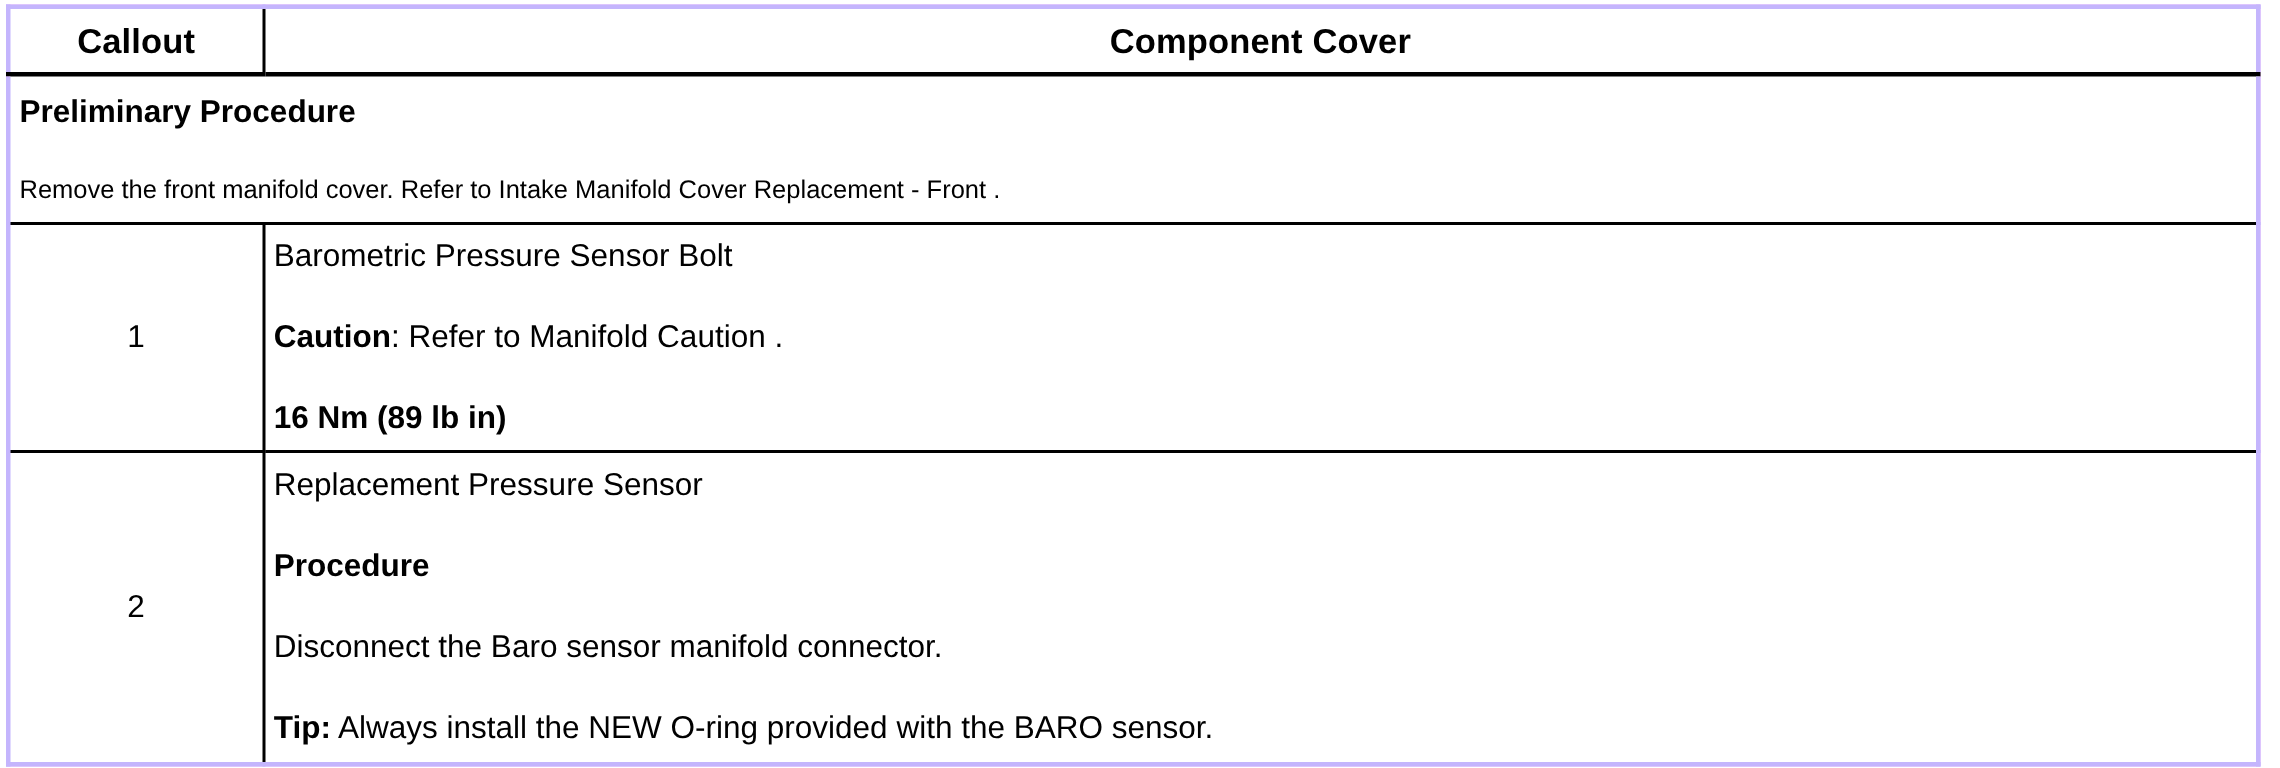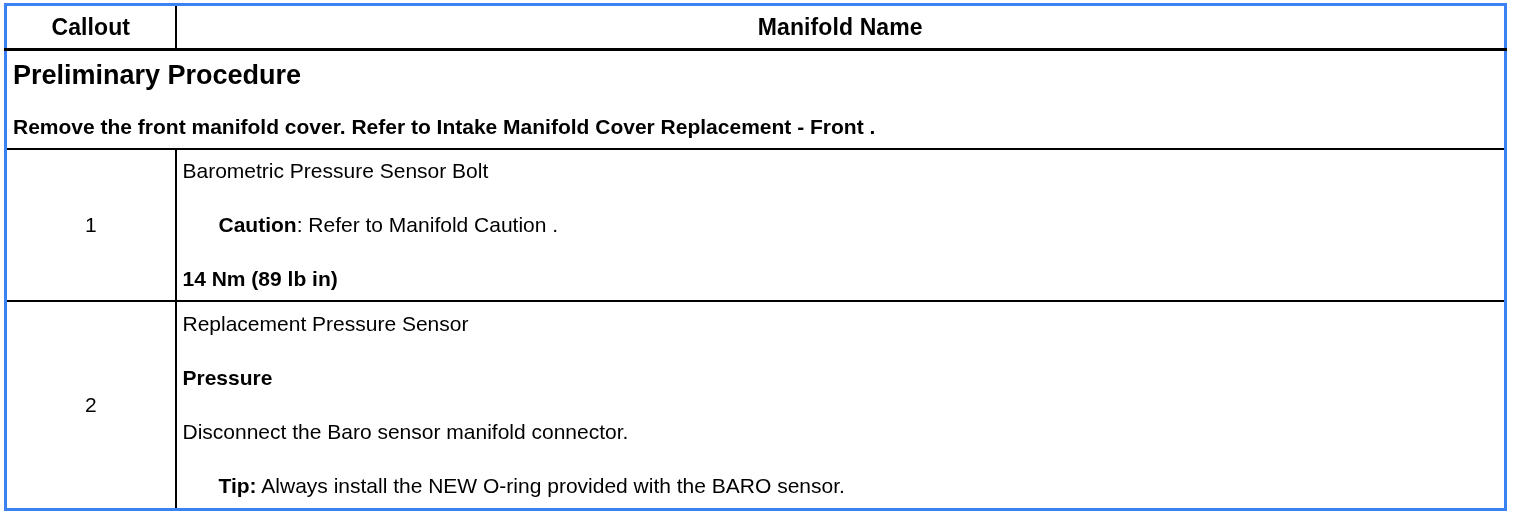--- a/index.html
+++ b/index.html
@@ -23,21 +23,21 @@
   }
 
   table.component-table {
     position: absolute;
     left: 4px;
     top: 3px;
     width: 1232px;
     border-collapse: collapse;
     table-layout: fixed;
     background: #f0abfc;
-    border: 3px solid #3b82f6;
+    border: 3px solid #c4b5fd;
   }
 
   table.component-table td,
   table.component-table th {
     border: 2px solid #000000;
     vertical-align: middle;
     padding: 0;
     background: #ffffff;
   }
 
@@ -60,28 +60,28 @@
   
   tr.prelim-row td {
     height: 97px;
     border-top: 0;
     border-bottom: 2px solid #000000;
   }
   .prelim-body {
     padding: 8px 6px 6px 6px;
   }
   .prelim-title {
-    font-size: 27px;
+    font-size: 21px;
     font-weight: bold;
     line-height: 26px;
     margin-bottom: 26px;
   }
   .prelim-text {
-    font-size: 21px;
-    font-weight: bold;
+    font-size: 17px;
+    font-weight: normal;
     line-height: 26px;
   }
 
   
   td.callout-cell {
     text-align: center;
     vertical-align: middle;
     font-size: 21px;
     line-height: 26px;
   }
@@ -95,21 +95,20 @@
   .line {
     font-size: 21px;
     line-height: 26px;
     margin-bottom: 28px;
     white-space: nowrap;
   }
   .line:last-child { margin-bottom: 0; }
   .line.bold { font-weight: bold; }
   .lead {
     font-weight: bold;
-    margin-left: 36px;
   }
   .lead-sep {
     font-weight: normal;
   }
 
   tr.row-1 td { height: 148px; }
   tr.row-2 td { height: 206px; border-bottom: 0; }
 </style>
 </head>
 <body>
@@ -121,52 +120,52 @@
       <col class="col-callout">
       <col class="col-name">
     </colgroup>
 
     <thead>
       <tr class="header-row">
         <th>
           <div class="hdr-text">Callout</div>
         </th>
         <th>
-          <div class="hdr-text">Manifold Name</div>
+          <div class="hdr-text">Component Cover</div>
         </th>
       </tr>
     </thead>
 
     <tbody>
       <tr class="prelim-row">
         <td colspan="2">
           <div class="prelim-body">
             <div class="prelim-title">Preliminary Procedure</div>
             <div class="prelim-text">Remove the front manifold cover. Refer to Intake Manifold Cover Replacement - Front .</div>
           </div>
         </td>
       </tr>
 
       <tr class="row-1">
         <td class="callout-cell">1</td>
         <td class="name-cell">
           <div class="name-body">
             <div class="line">Barometric Pressure Sensor Bolt</div>
             <div class="line"><span class="lead">Caution</span><span class="lead-sep">: </span><span>Refer to Manifold Caution .</span></div>
-            <div class="line bold">14 Nm (89 lb in)</div>
+            <div class="line bold">16 Nm (89 lb in)</div>
           </div>
         </td>
       </tr>
 
       <tr class="row-2">
         <td class="callout-cell">2</td>
         <td class="name-cell">
           <div class="name-body">
             <div class="line">Replacement Pressure Sensor</div>
-            <div class="line bold">Pressure</div>
+            <div class="line bold">Procedure</div>
             <div class="line">Disconnect the Baro sensor manifold connector.</div>
             <div class="line"><span class="lead">Tip:</span><span class="lead-sep"> </span><span>Always install the NEW O-ring provided with the BARO sensor.</span></div>
           </div>
         </td>
       </tr>
     </tbody>
   </table>
 
 </div>
 

